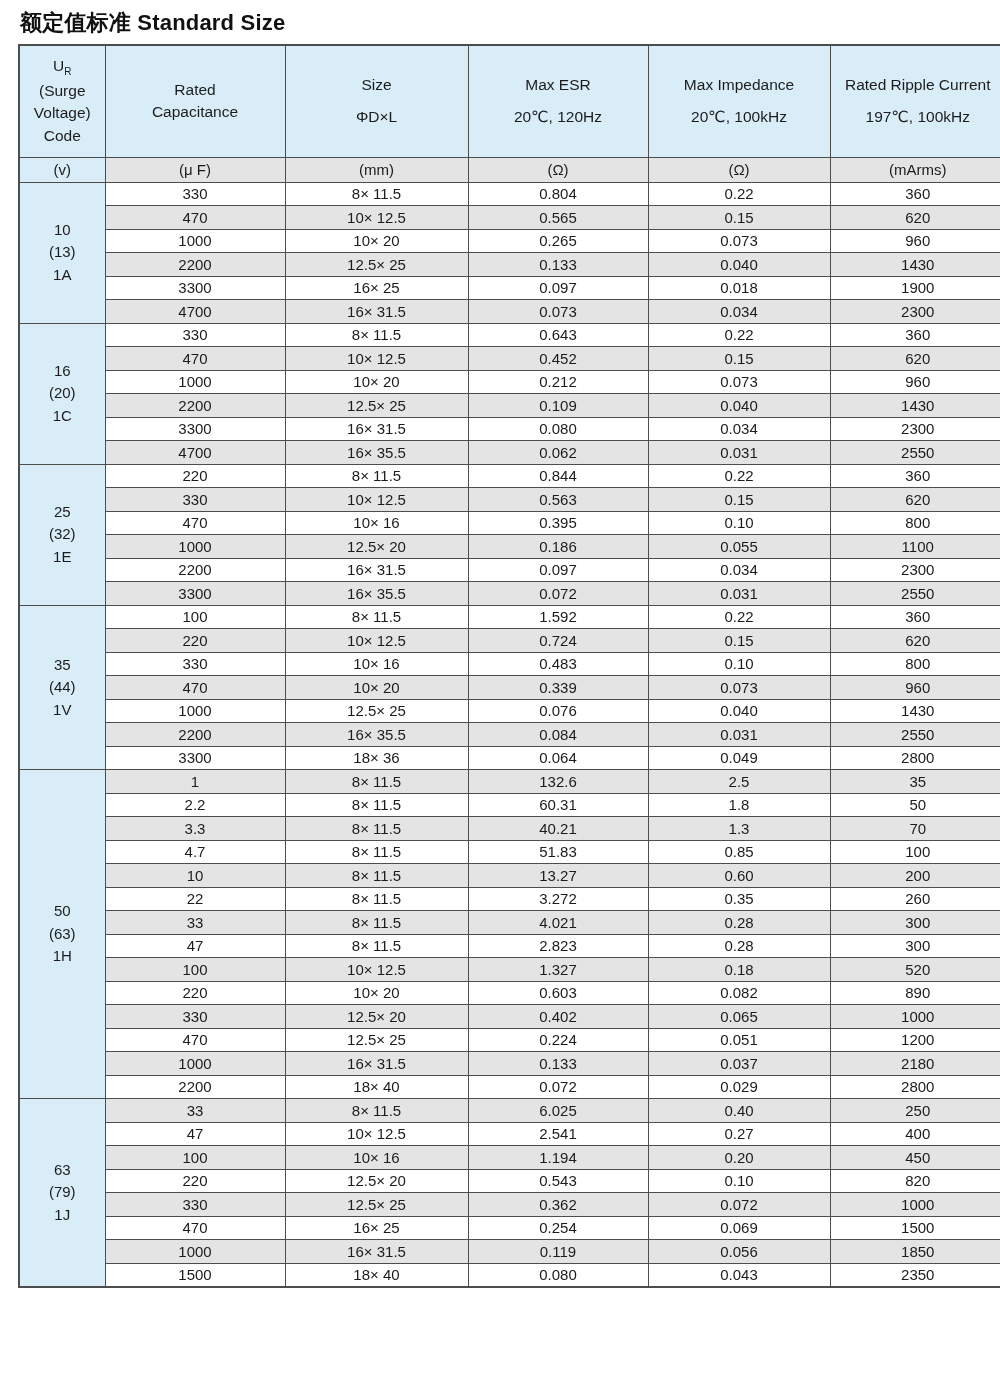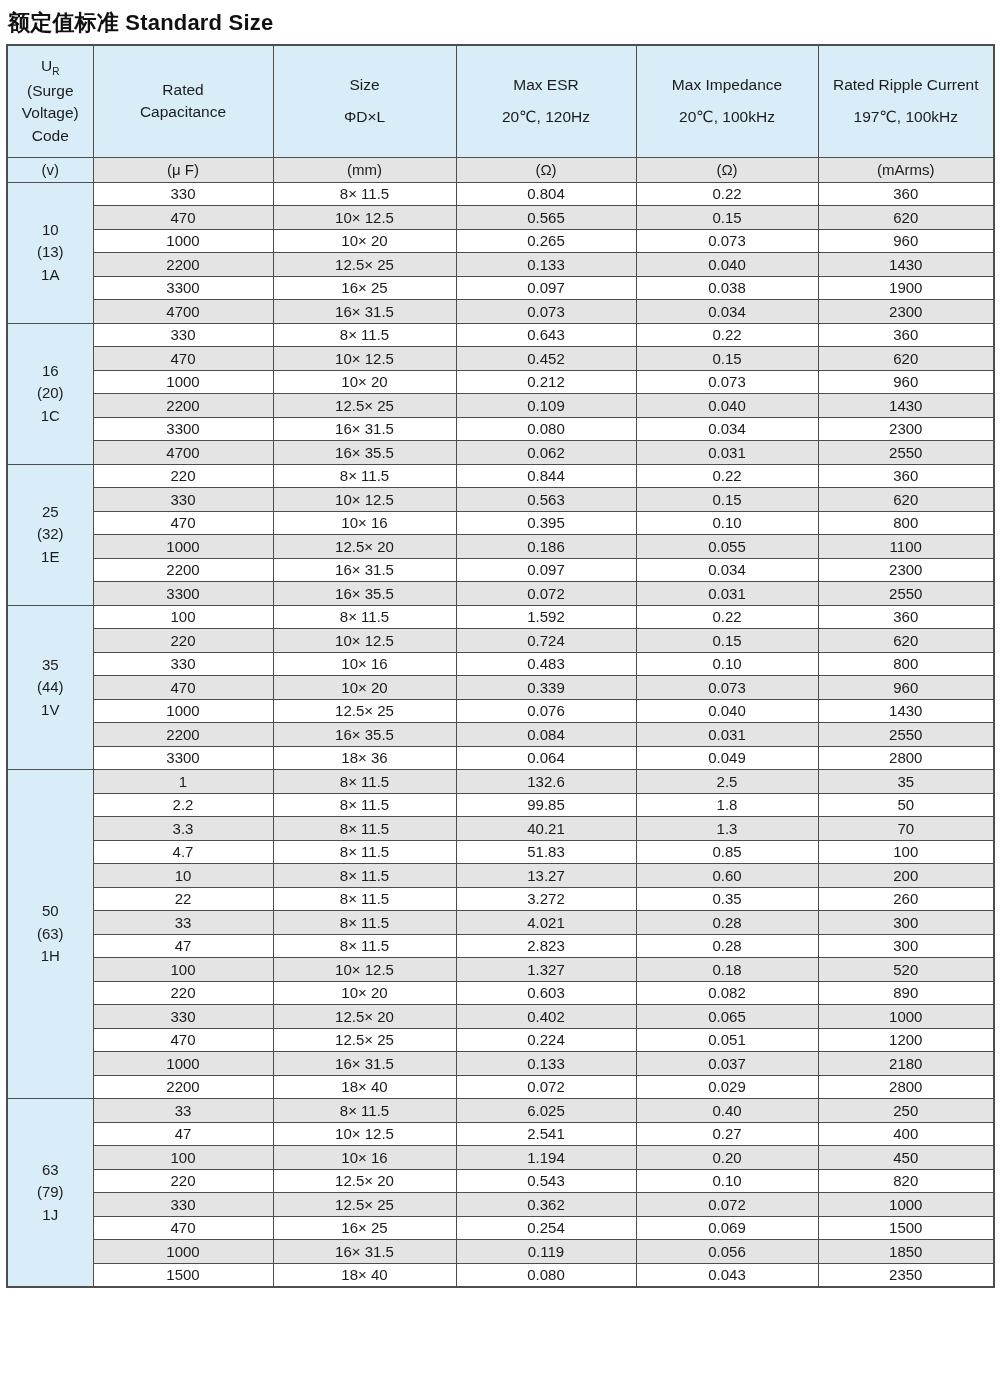--- a/index.html
+++ b/index.html
@@ -8,21 +8,21 @@
     --c-border:#4d4d4d;
     --c-text:#1c1c1c;
     --c-white:#ffffff;
   }
   *{box-sizing:border-box;margin:0;padding:0;}
   html,body{background:#fff;width:1000px;}
   body{
     font-family:"Liberation Sans","DejaVu Sans",sans-serif;
     color:var(--c-text);
   }
-  .page{width:1000px;height:1379px;padding:4px 0 0 0;background:#fff;}
+  .page{width:1000px;height:1379px;padding:4px 0 0 12px;background:#fff;}
   .page-title{
     font-size:22px;
     font-weight:bold;
     color:#111;
     margin:4px 0 0 8px;
     letter-spacing:0.2px;
   }
   table.spec{
     border-collapse:collapse;
     table-layout:fixed;
@@ -149,21 +149,21 @@
           <td>2200</td>
           <td>12.5× 25</td>
           <td>0.133</td>
           <td>0.040</td>
           <td>1430</td>
         </tr>
         <tr class="row-white">
           <td>3300</td>
           <td>16× 25</td>
           <td>0.097</td>
-          <td>0.038</td>
+          <td>0.018</td>
           <td>1900</td>
         </tr>
         <tr class="row-gray">
           <td>4700</td>
           <td>16× 31.5</td>
           <td>0.073</td>
           <td>0.034</td>
           <td>2300</td>
         </tr>
         <tr class="row-white">
@@ -322,21 +322,21 @@
           </td>
           <td>1</td>
           <td>8× 11.5</td>
           <td>132.6</td>
           <td>2.5</td>
           <td>35</td>
         </tr>
         <tr class="row-white">
           <td>2.2</td>
           <td>8× 11.5</td>
-          <td>99.85</td>
+          <td>60.31</td>
           <td>1.8</td>
           <td>50</td>
         </tr>
         <tr class="row-gray">
           <td>3.3</td>
           <td>8× 11.5</td>
           <td>40.21</td>
           <td>1.3</td>
           <td>70</td>
         </tr>

